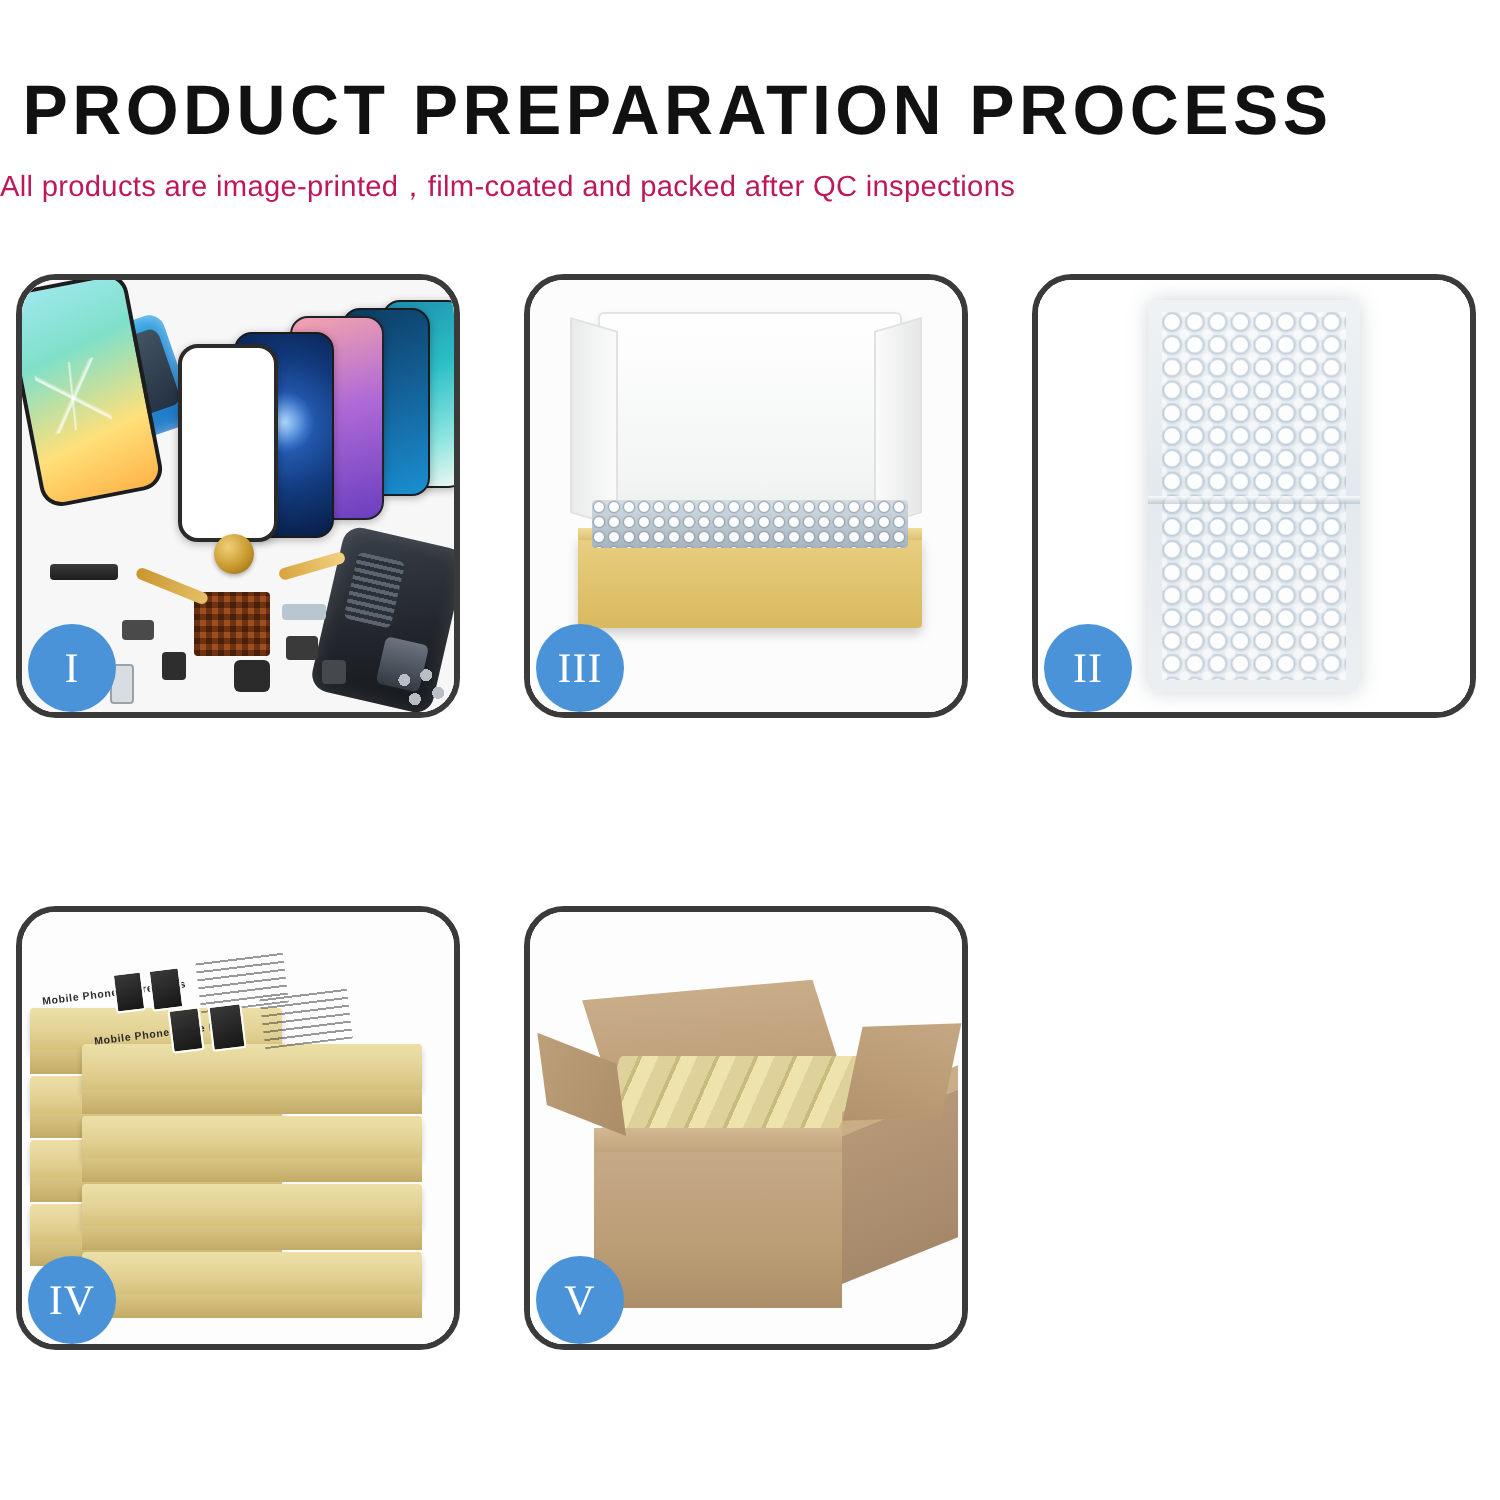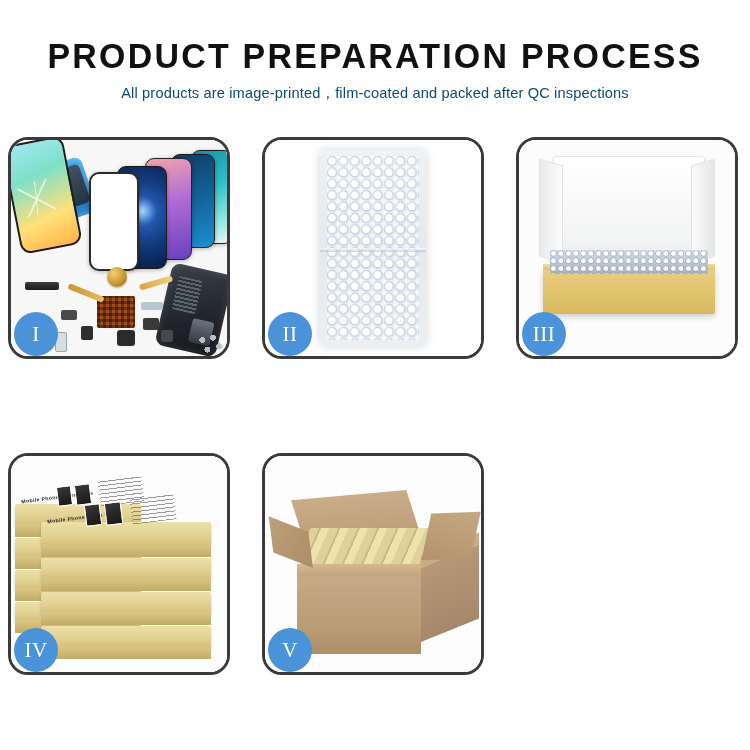--- a/index.html
+++ b/index.html
@@ -14,39 +14,38 @@
     font-family: "Liberation Sans", sans-serif;
     overflow: hidden;
   }
 
   
   .header {
     position: absolute;
     left: 0;
     top: 0;
     width: 750px;
-    text-align: center;
   }
   .title {
     margin: 0;
     padding-top: 38px;
     font-size: 35px;
     font-weight: bold;
     letter-spacing: 2.3px;
     color: #111111;
     line-height: 1.05;
     transform: scaleX(0.97);
   }
   .subtitle {
     margin: 0;
     padding-top: 9px;
     font-size: 14.6px;
     font-weight: normal;
     letter-spacing: 0.15px;
-    color: #0c4a6e;
+    color: #be185d;
   }
 
   
   .grid {
     position: absolute;
     left: 8px;
     top: 137px;
     width: 734px;
     height: 538px;
     display: grid;
@@ -405,42 +404,42 @@
       <div class="tinypart tp5"></div>
       <div class="tinypart tp6"></div>
       <div class="tinypart tp7"></div>
       <div class="screws"></div>
     </div>
     <div class="badge">I</div>
   </div>
 
   <div class="panel">
     <div class="panel-inner">
-      <div class="p2-bg"></div>
-      <div class="bubblepack">
-        <div class="bubbles"></div>
-        <div class="bubbles2"></div>
-        <div class="seam"></div>
-      </div>
-    </div>
-    <div class="badge">II</div>
-  </div>
-
-  <div class="panel">
-    <div class="panel-inner">
       <div class="p3-bg"></div>
       <div class="lid-back"></div>
       <div class="lid-flap-l"></div>
       <div class="lid-flap-r"></div>
       <div class="tray">
         <div class="tray-lip"></div>
         <div class="tray-inner"></div>
       </div>
     </div>
     <div class="badge">III</div>
+  </div>
+
+  <div class="panel">
+    <div class="panel-inner">
+      <div class="p2-bg"></div>
+      <div class="bubblepack">
+        <div class="bubbles"></div>
+        <div class="bubbles2"></div>
+        <div class="seam"></div>
+      </div>
+    </div>
+    <div class="badge">II</div>
   </div>
 
   <div class="panel">
     <div class="panel-inner">
       <div class="p4-bg"></div>
       <div class="stack">
 
         <div class="sbox" style="left:4px; top:48px; width:126px; height:22px;">
           <div class="side"></div>
         </div>

